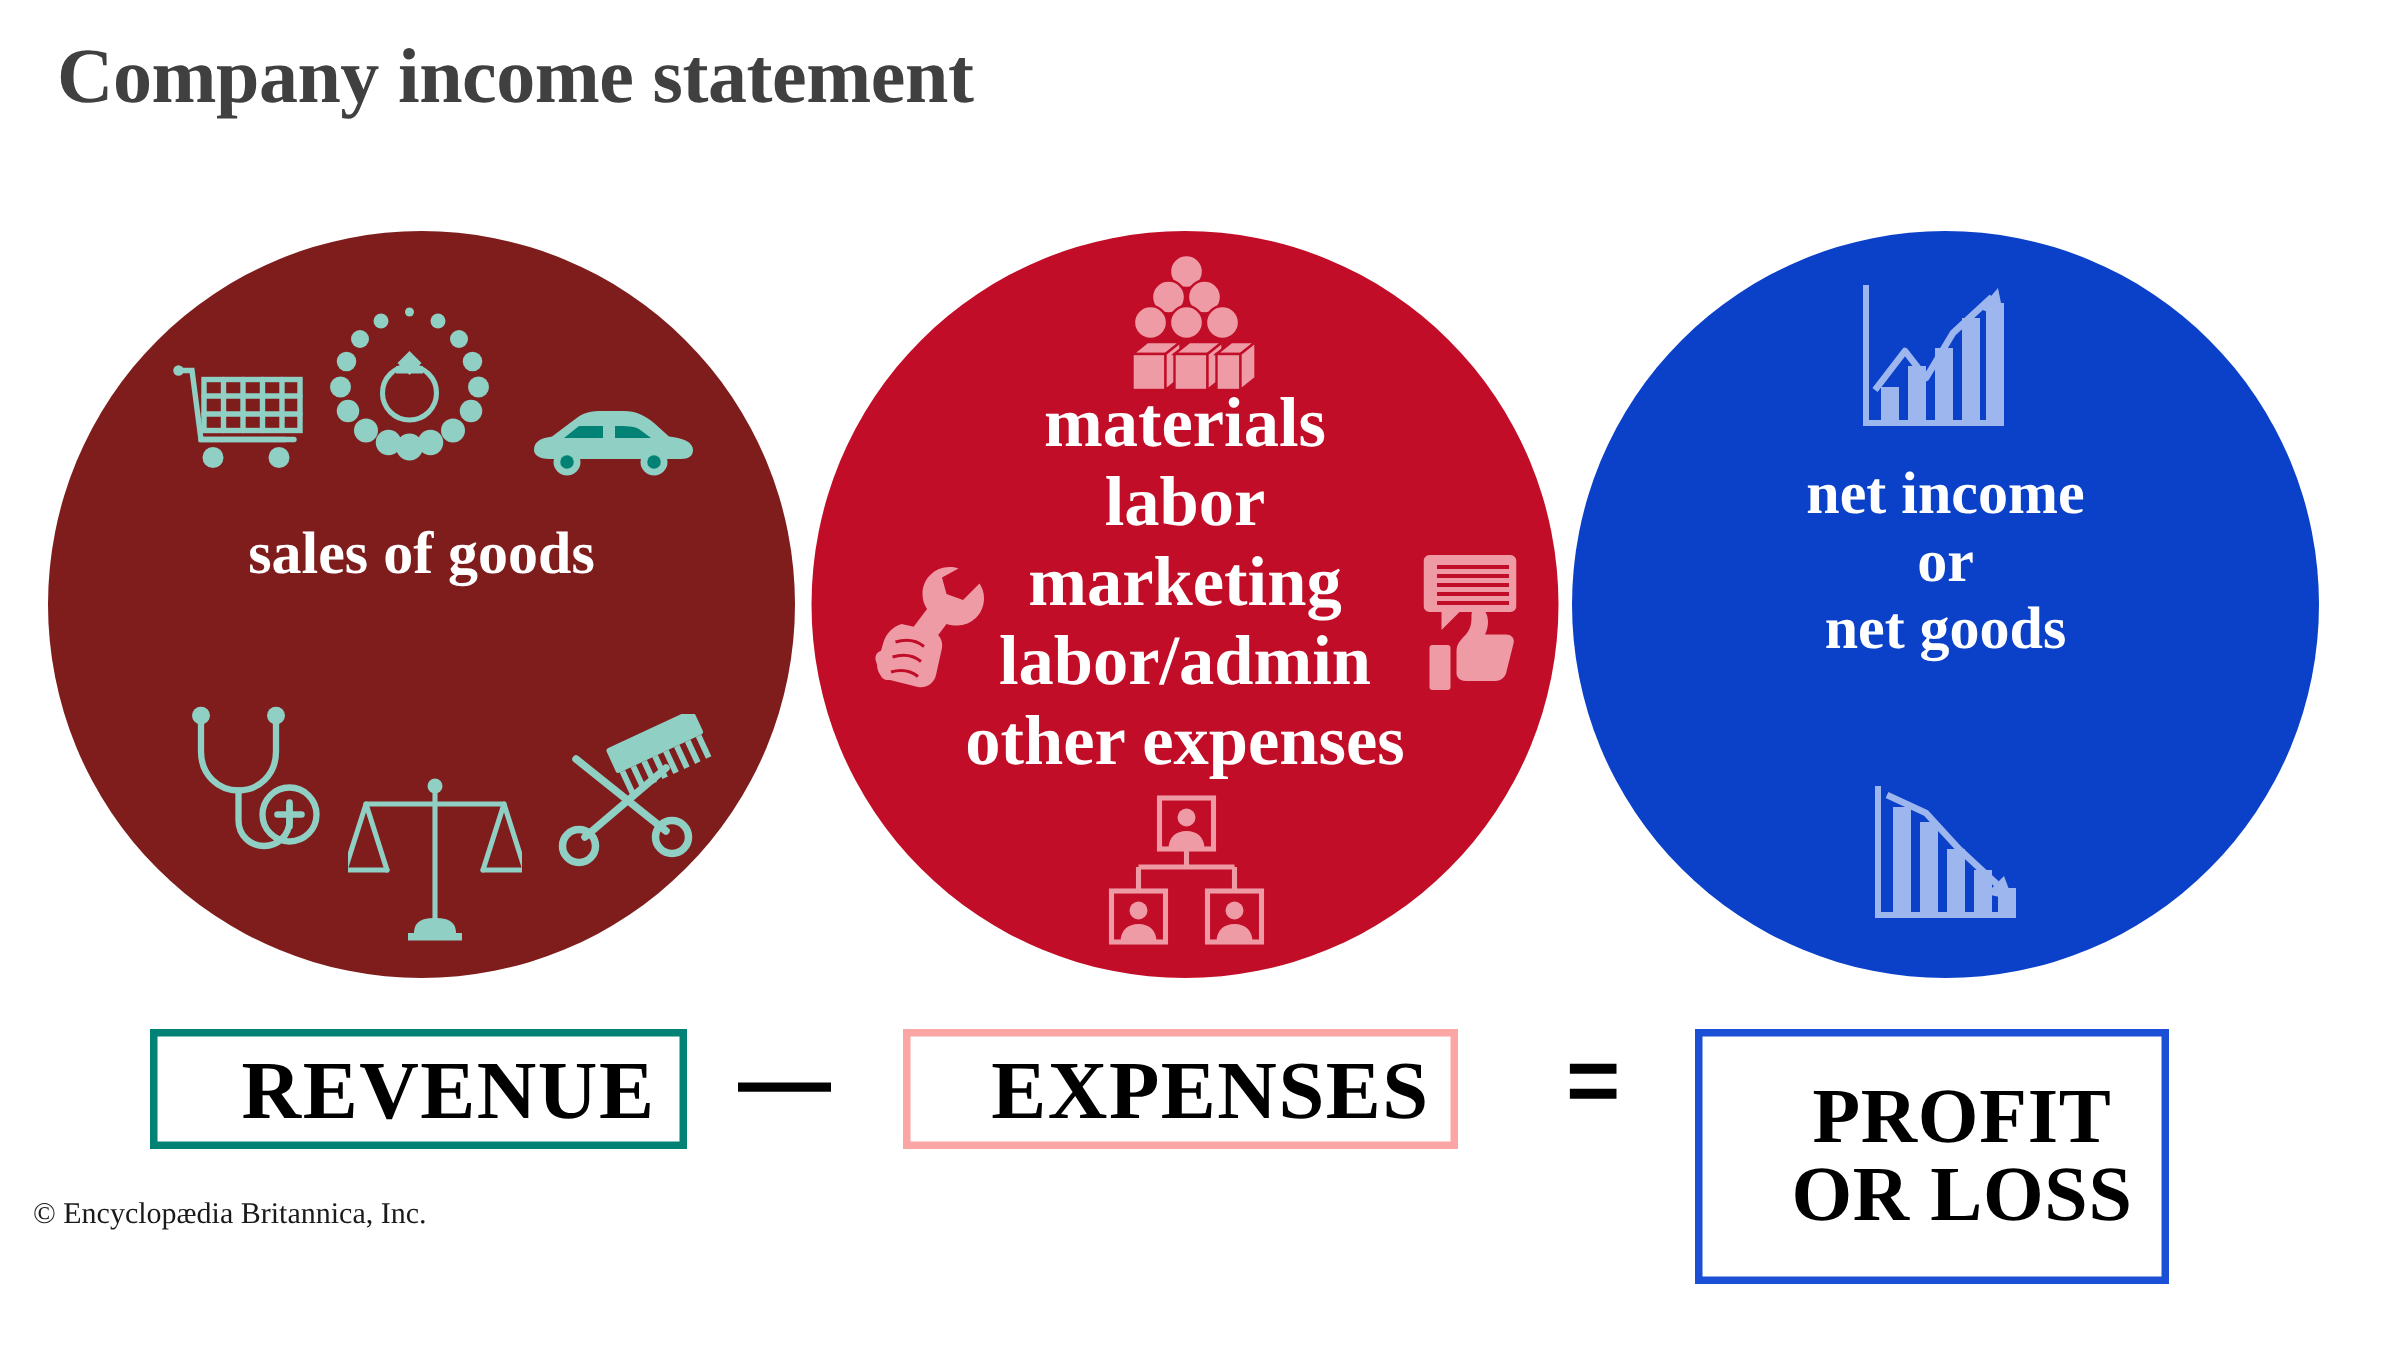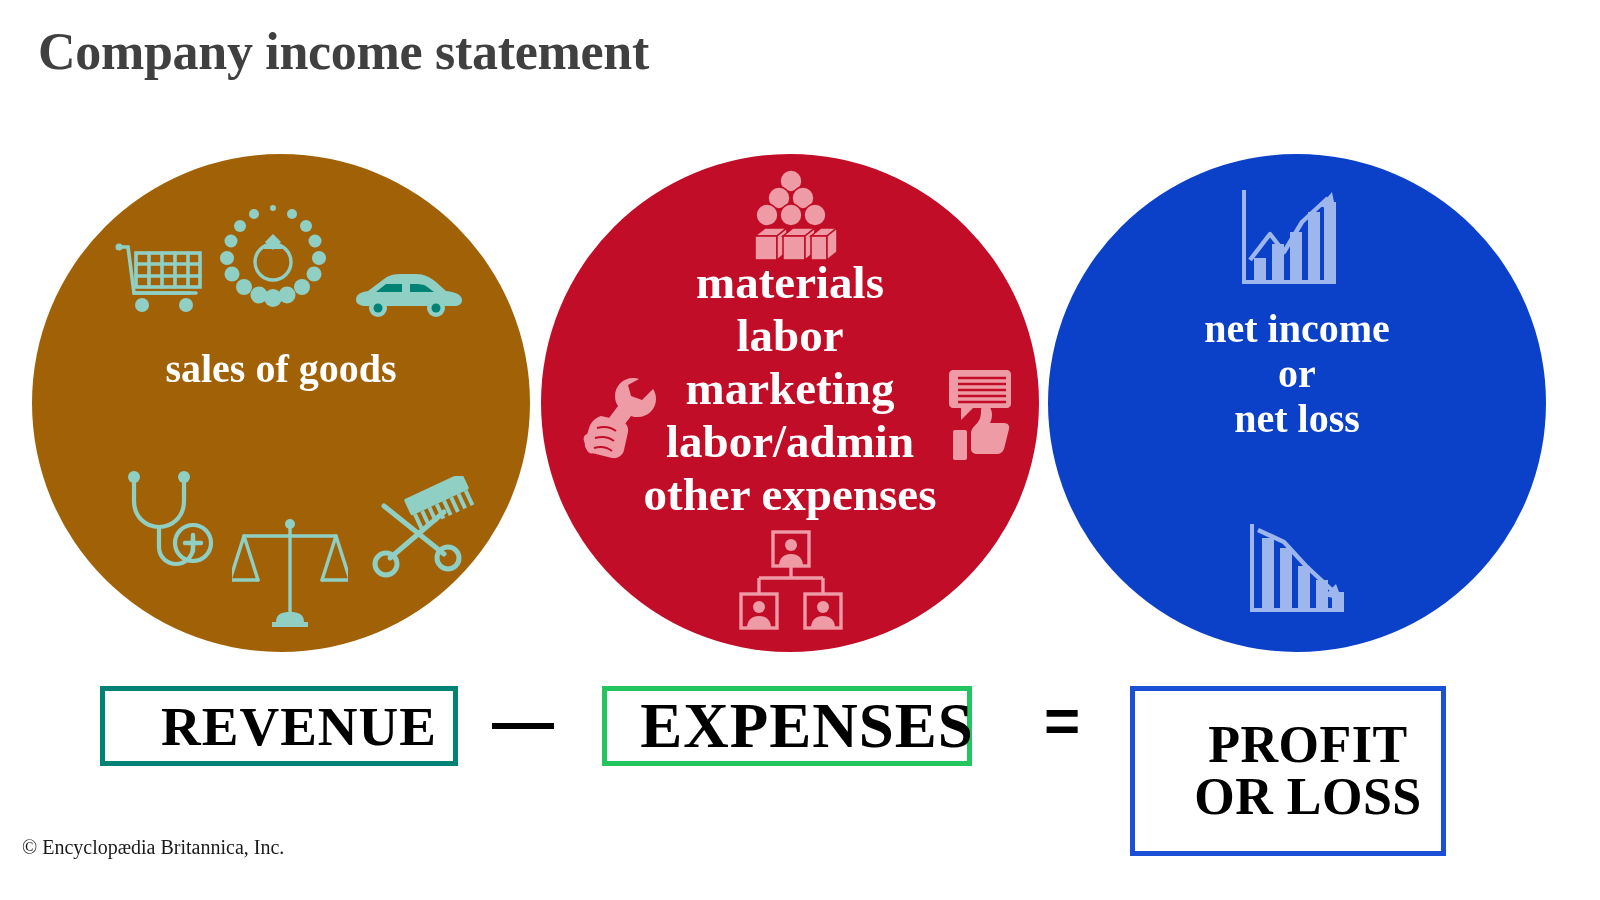--- a/index.html
+++ b/index.html
@@ -35,21 +35,21 @@
     width: 1600px;
     height: 500px;
   }
   .circle {
     position: absolute;
     width: 498px;
     height: 498px;
     border-radius: 50%;
     top: 0;
   }
-  .circle.teal  { left: 32px;   background: #a16207; }
+  .circle.teal  { left: 32px;   background: #7f1d1d; }
   .circle.red   { left: 541px;  background: #C10D27; }
   .circle.blue  { left: 1048px; background: #0B40C8; }
 
   .circle-text {
     position: absolute;
     left: 0;
     width: 100%;
     text-align: center;
     color: #ffffff;
     font-weight: bold;
@@ -95,22 +95,22 @@
   #box-revenue {
     left: 100px; top: 14px;
     width: 358px; height: 80px;
     border: 5px solid #018275;
     font-size: 55px;
     letter-spacing: 1px;
   }
   #box-expenses {
     left: 602px; top: 14px;
     width: 370px; height: 80px;
-    border: 5px solid #22c55e;
-    font-size: 63px;
+    border: 5px solid #fca5a5;
+    font-size: 55px;
     letter-spacing: 1px;
   }
   #box-profit {
     left: 1130px; top: 14px;
     width: 316px; height: 170px;
     border: 5px solid #1A4FD6;
     font-size: 52px;
     letter-spacing: 0.5px;
   }
 
@@ -122,21 +122,21 @@
     line-height: 1;
     font-family: "Liberation Sans", "DejaVu Sans", sans-serif;
   }
   #op-minus { left: 492px; top: 18px; }
   #op-equals { left: 1044px; top: 18px; }
 
   
   #credit {
     position: absolute;
     left: 22px;
-    top: 836px;
+    top: 798px;
     font-size: 20px;
     color: #1a1a1a;
     white-space: nowrap;
   }
 </style>
 </head>
 <body>
 
 <div id="page-title">Company income statement</div>
 
@@ -386,21 +386,21 @@
         <g stroke="#9DB6EE" stroke-width="4.4" fill="none" stroke-linejoin="round">
           <path d="M14 8 L40 20 L62 44 L90 70"></path>
         </g>
         <path d="M98 78 l-18 -4 l12 -12 z" fill="#9DB6EE"></path>
       </svg>
     </span>
 
     <div class="circle-text">
       <span class="line">net income</span>
       <span class="line">or</span>
-      <span class="line">net loss</span>
+      <span class="line">net goods</span>
     </div>
   </div>
 </div>
 
 <div id="equation-row">
 
   <div class="eq-box" id="box-revenue">
     <span class="eq-label">REVENUE</span>
   </div>
 

